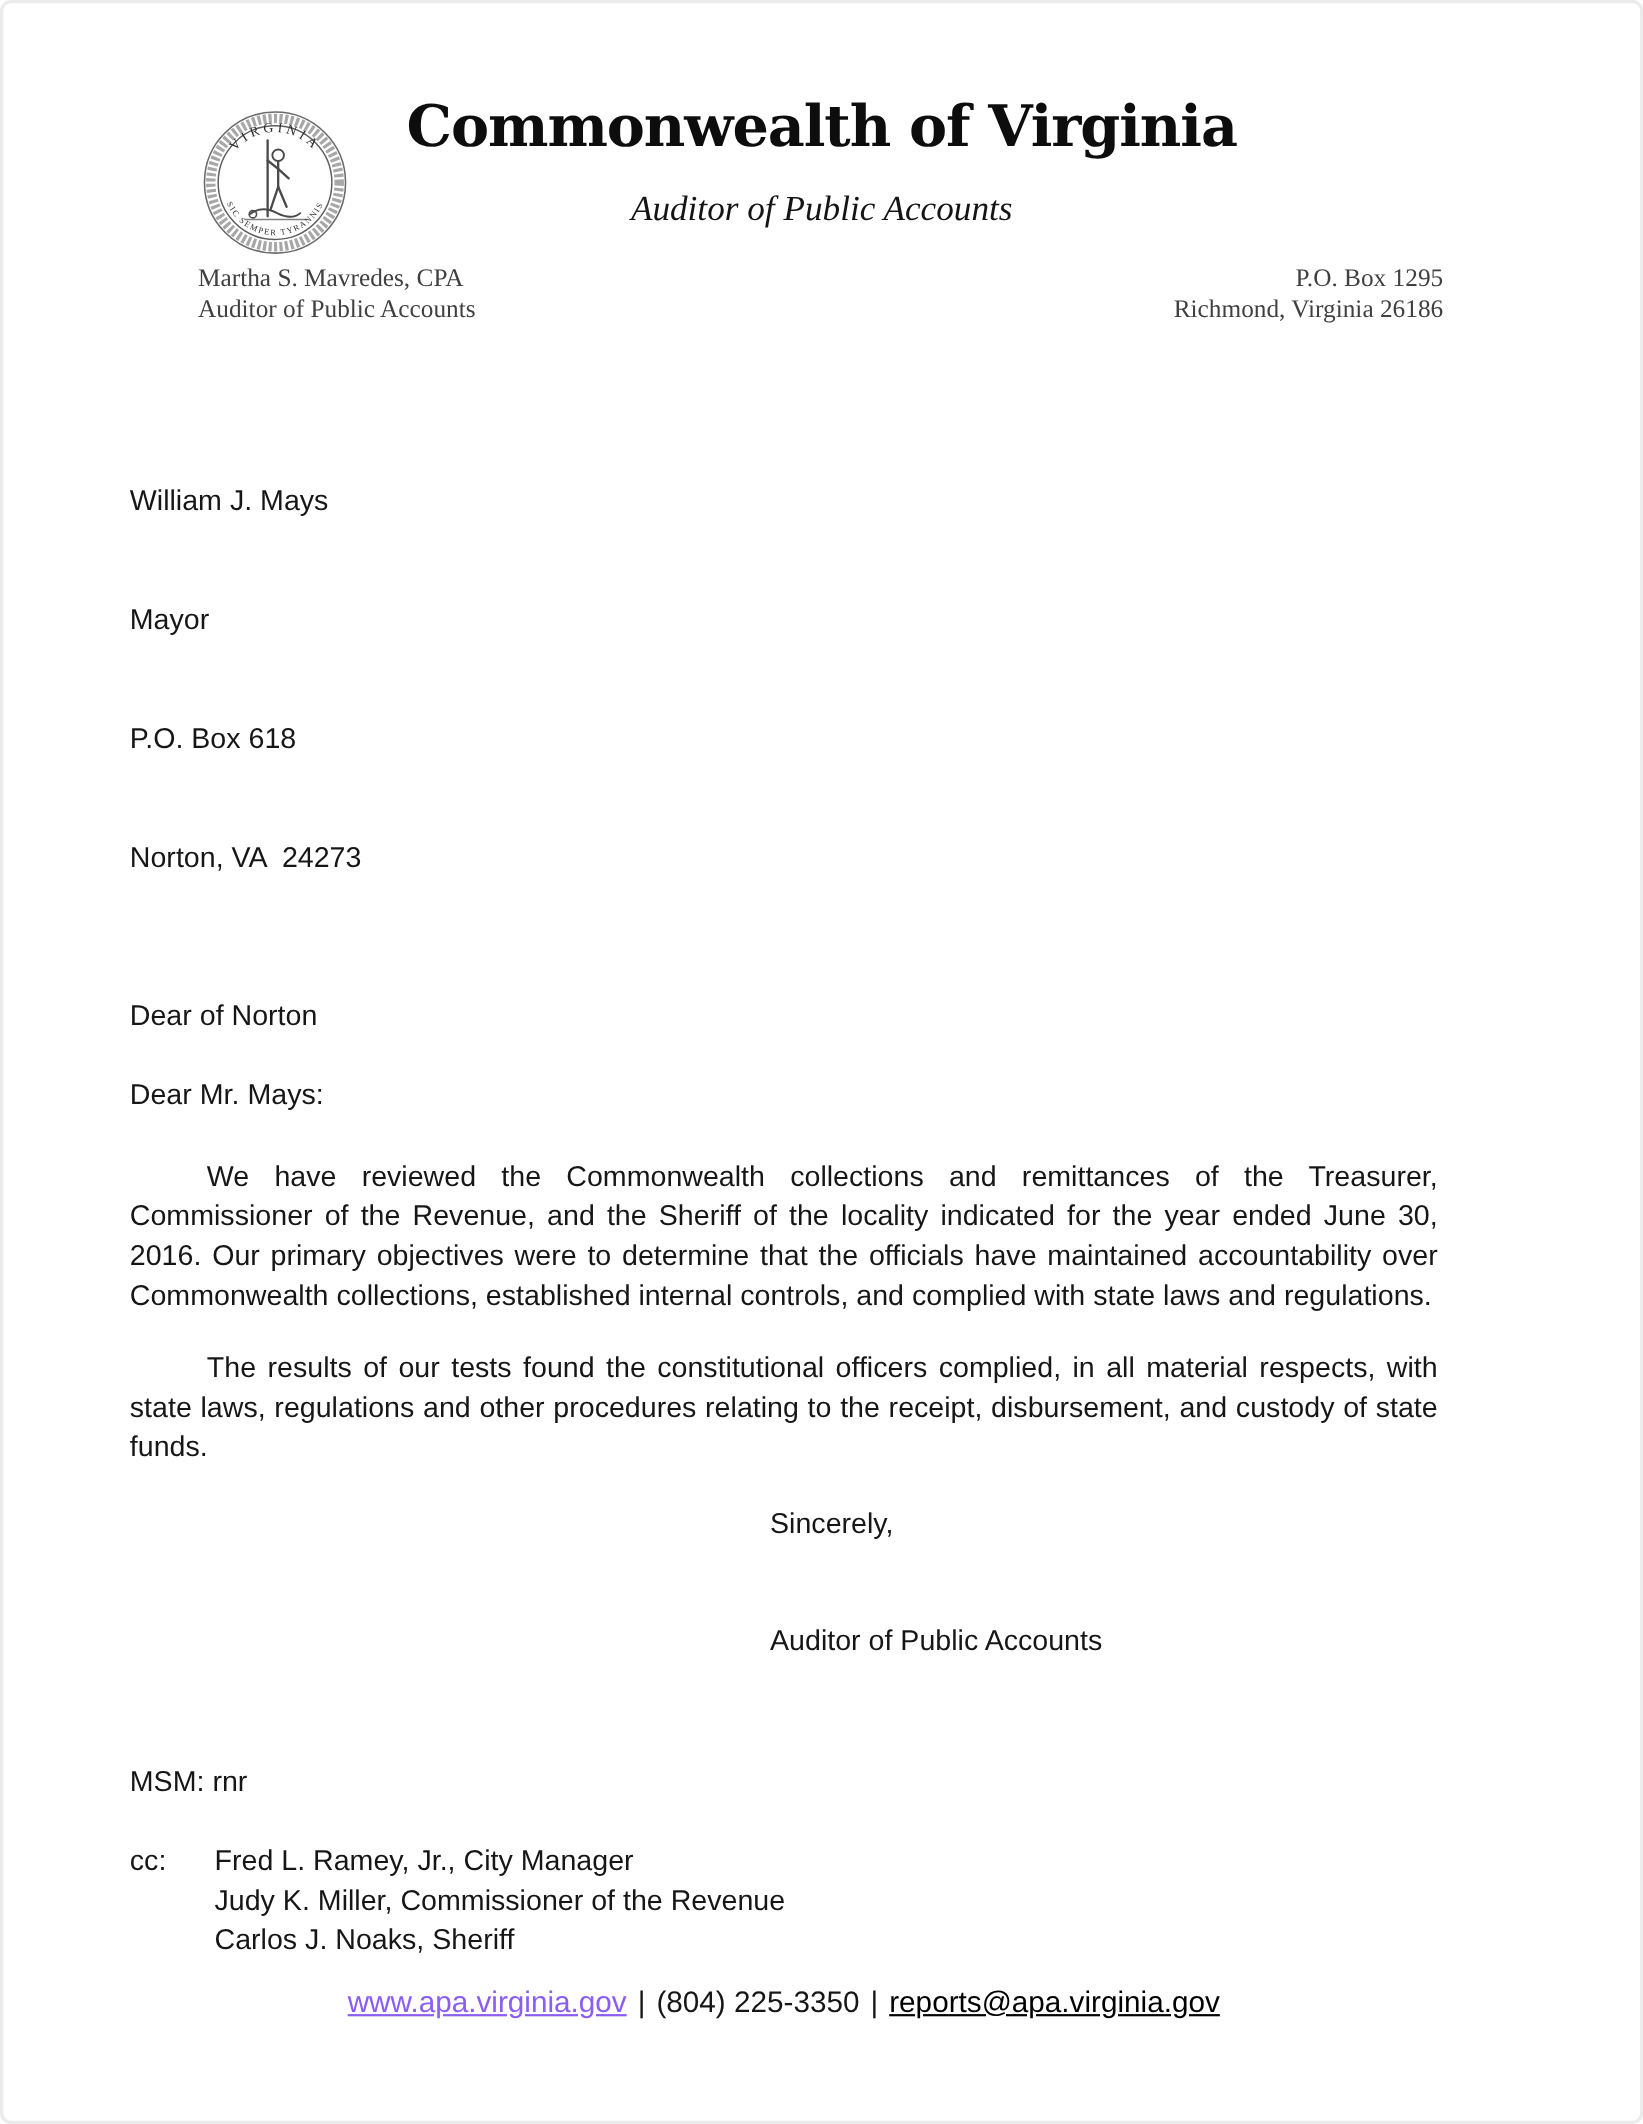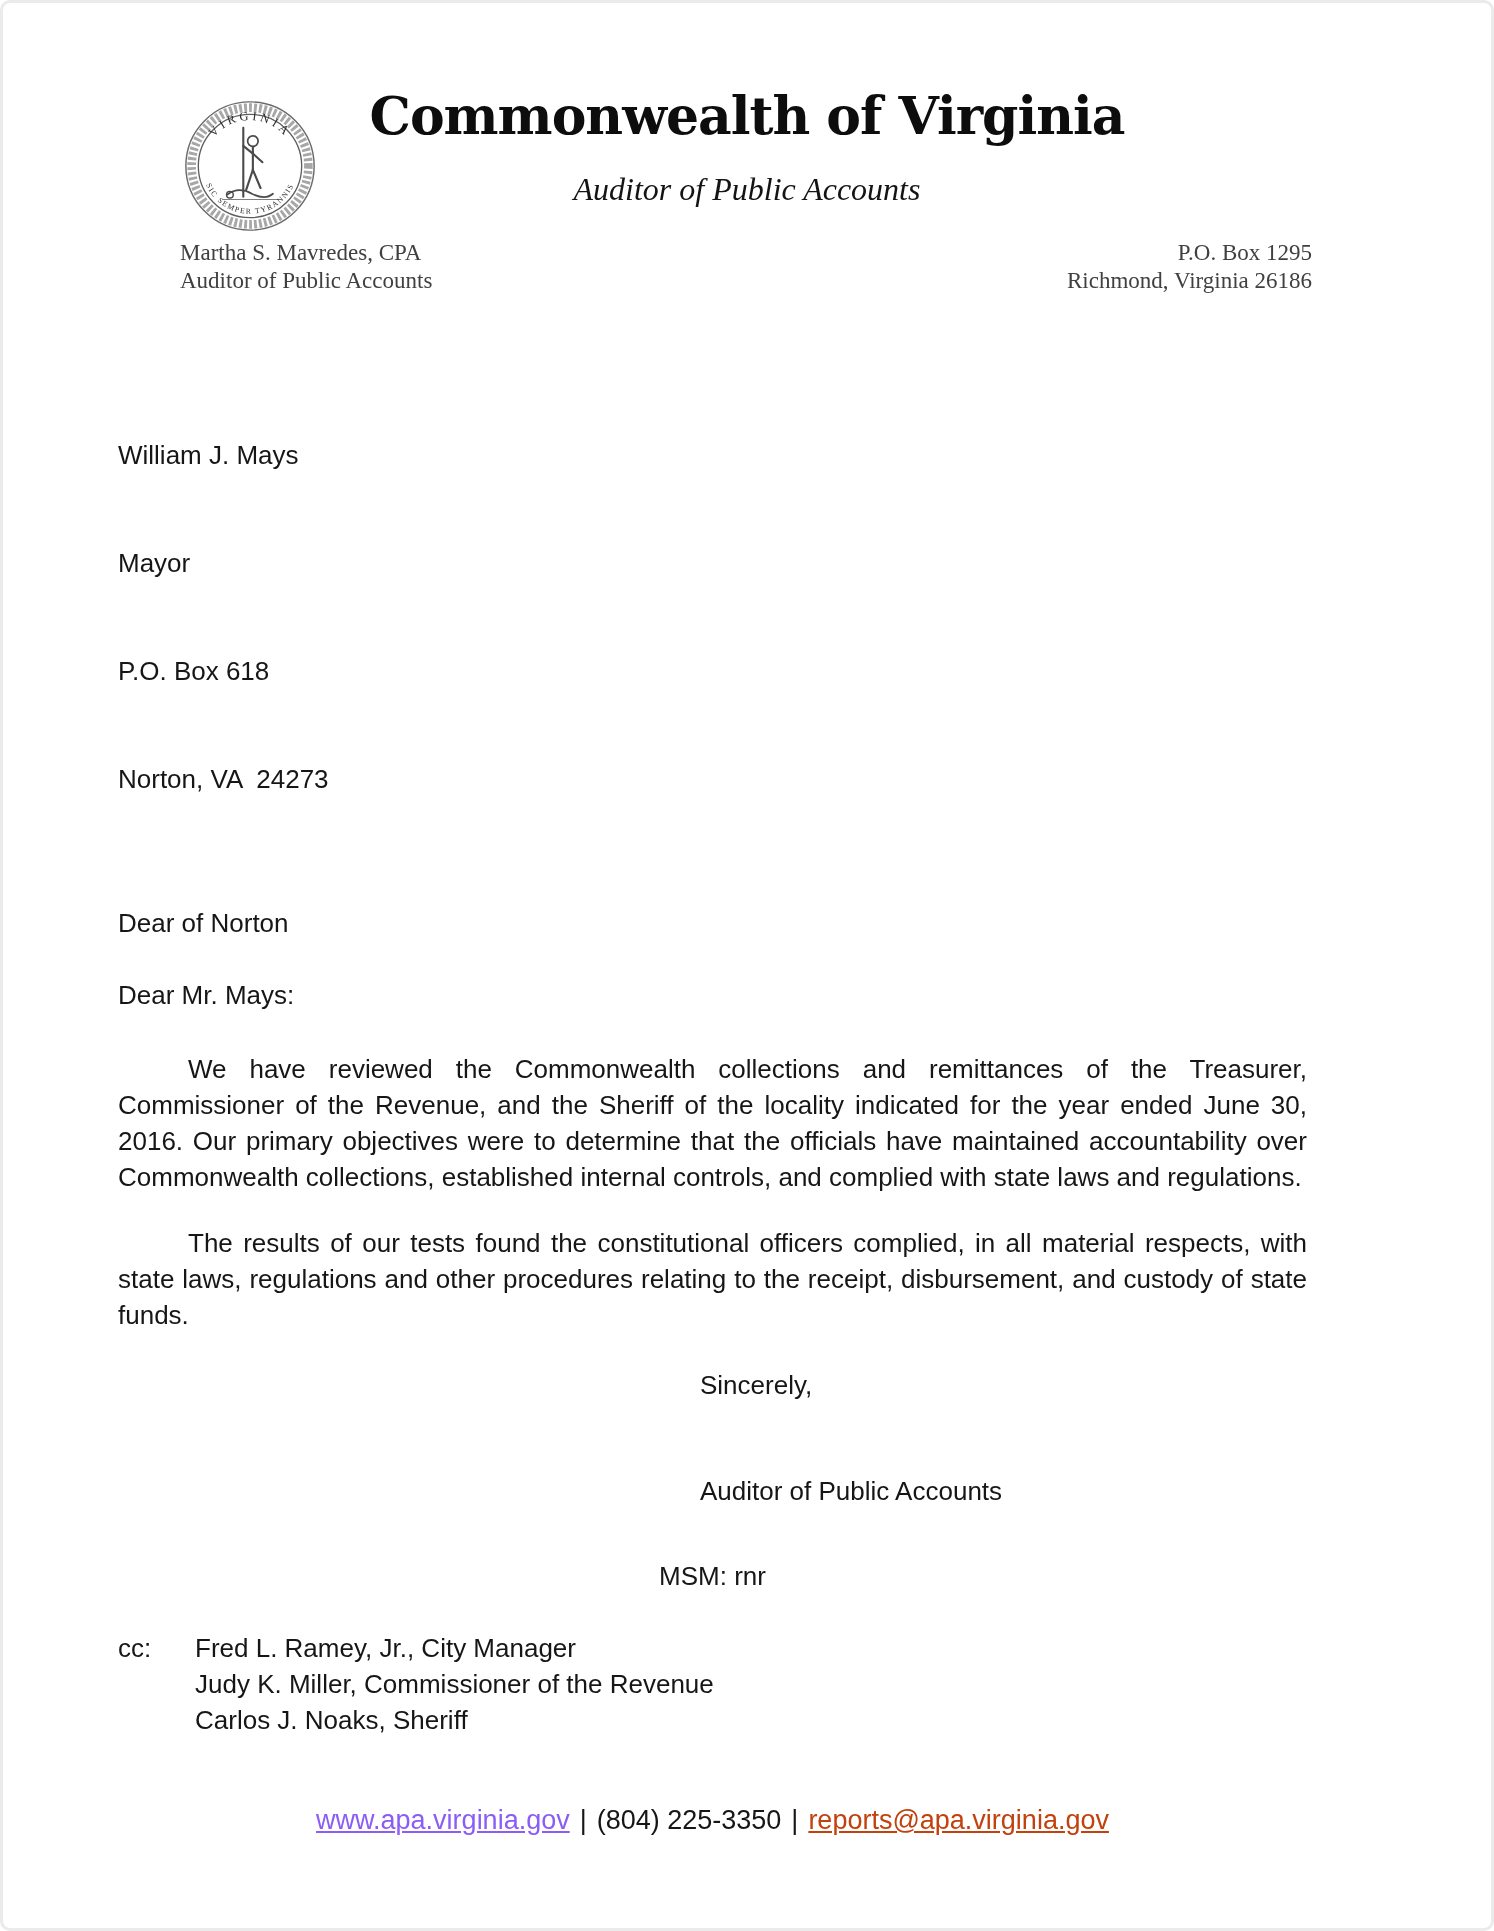--- a/index.html
+++ b/index.html
@@ -64,21 +64,21 @@
   .salutation { margin-top: 36px; }
   .body-par {
     margin: 0;
     margin-top: 38px;
     text-align: justify;
     text-indent: 70px;
   }
   .body-par.second { margin-top: 30px; }
   .closing { margin-top: 34px; margin-left: 582px; }
   .signer { margin-top: 70px; margin-left: 582px; }
-  .reference { margin-top: 49px; text-align: center; }
+  .reference { margin-top: 92px; }
   .cc-block { margin-top: 36px; display: flex; }
   .cc-label { width: 77px; flex: 0 0 77px; }
 
   
   .footer {
     position: absolute;
     left: 115px;
     right: 184px;
     top: 1798px;
     text-align: center;
@@ -162,16 +162,16 @@
       <div class="cc-label">cc:</div>
       <div class="cc-names">
         <div>Fred L. Ramey, Jr., City Manager</div>
         <div>Judy K. Miller, Commissioner of the Revenue</div>
         <div>Carlos J. Noaks, Sheriff</div>
       </div>
     </div>
   </div>
 
   <div class="footer">
-    <a style="color: #8b5cf6;">www.apa.virginia.gov</a><span class="sep">|</span><span>(804) 225-3350</span><span class="sep">|</span><a style="color: #c2410c;">reports@apa.virginia.gov</a>
+    <a style="color: #8b5cf6;">www.apa.virginia.gov</a><span class="sep">|</span><span>(804) 225-3350</span><span class="sep">|</span><a style="color: #000000;">reports@apa.virginia.gov</a>
   </div>
 
 </div>
 
 </body></html>

